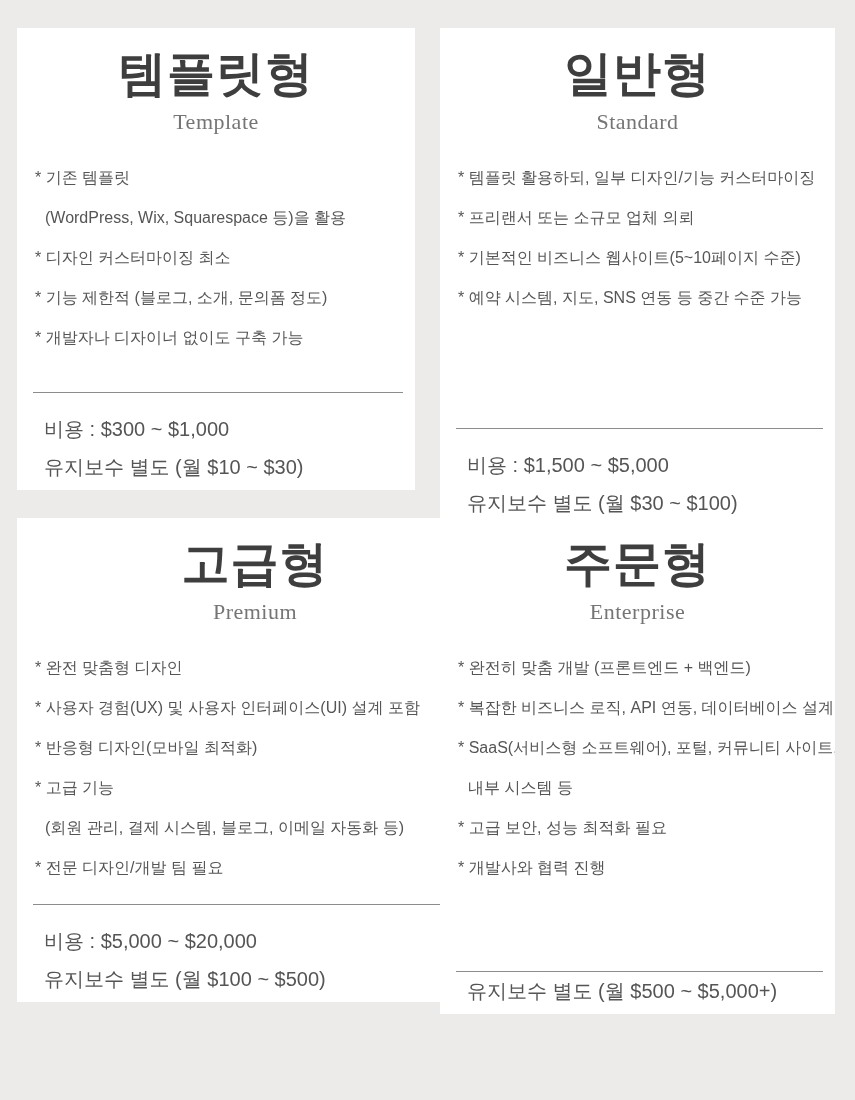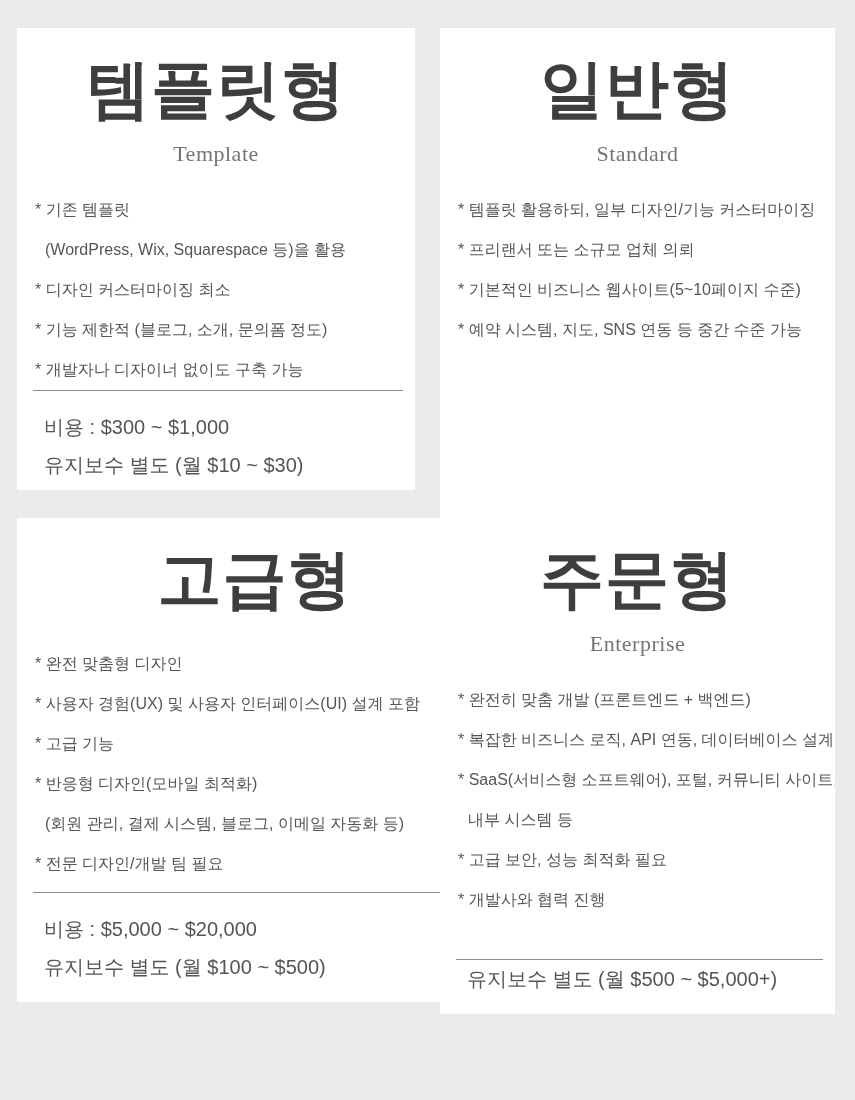--- a/index.html
+++ b/index.html
@@ -25,50 +25,50 @@
     overflow: hidden;
   }
   .card-1 { left: 17px;  top: 28px;  width: 398px; height: 462px; }
   .card-2 { left: 440px; top: 28px;  width: 395px; height: 498px; }
   .card-3 { left: 17px;  top: 518px; width: 476px; height: 484px; }
   .card-4 { left: 440px; top: 518px; width: 395px; height: 496px; }
 
   .card-header { text-align: center; }
   .card-title {
     font-family: "Liberation Serif", serif;
-    font-size: 64px;
+    font-size: 48px;
     line-height: 52px;
     font-weight: 700;
     color: #3E3E3E;
     letter-spacing: 1px;
-    margin: 16px;
+    margin: 0;
   }
   .card-subtitle {
     font-family: "Liberation Serif", serif;
     font-size: 22px;
     line-height: 28px;
     color: #757575;
     letter-spacing: 0.5px;
-    margin-top: 24px;
+    margin-top: 8px;
   }
 
   .features {
     margin: 22px 16px 0 18px;
   }
   .feature-line {
     font-size: 16px;
     line-height: 40px;
     color: #555555;
     white-space: nowrap;
   }
   .feature-line.cont { padding-left: 10px; }
 
   .price-section {
     margin-top: auto;
-    padding-bottom: 16px;
+    padding-bottom: 4px;
   }
   .divider {
     height: 0;
     border-top: 1px solid #8C8C8C;
     margin: 0 12px 0 16px;
   }
   .price-line {
     font-size: 20px;
     line-height: 38px;
     color: #555555;
@@ -105,31 +105,37 @@
     <div class="card-header">
       <div class="card-title">일반형</div>
       <div class="card-subtitle">Standard</div>
     </div>
     <div class="features">
       <div class="feature-line">* 템플릿 활용하되, 일부 디자인/기능 커스터마이징</div>
       <div class="feature-line">* 프리랜서 또는 소규모 업체 의뢰</div>
       <div class="feature-line">* 기본적인 비즈니스 웹사이트(5~10페이지 수준)</div>
       <div class="feature-line">* 예약 시스템, 지도, SNS 연동 등 중간 수준 가능</div>
     </div>
+    <div class="price-section">
+      <div class="divider"></div>
+      <div class="price-line first">비용 : $1,500 ~ $5,000</div>
+      <div class="price-line">유지보수 별도 (월 $30 ~ $100)</div>
+    </div>
   </div>
 
   <div class="card card-3">
     <div class="card-header">
       <div class="card-title">고급형</div>
+      <div class="card-subtitle">Premium</div>
     </div>
     <div class="features">
       <div class="feature-line">* 완전 맞춤형 디자인</div>
       <div class="feature-line">* 사용자 경험(UX) 및 사용자 인터페이스(UI) 설계 포함</div>
+      <div class="feature-line">* 반응형 디자인(모바일 최적화)</div>
       <div class="feature-line">* 고급 기능</div>
-      <div class="feature-line">* 반응형 디자인(모바일 최적화)</div>
       <div class="feature-line cont">(회원 관리, 결제 시스템, 블로그, 이메일 자동화 등)</div>
       <div class="feature-line">* 전문 디자인/개발 팀 필요</div>
     </div>
     <div class="price-section">
       <div class="divider"></div>
       <div class="price-line first">비용 : $5,000 ~ $20,000</div>
       <div class="price-line">유지보수 별도 (월 $100 ~ $500)</div>
     </div>
   </div>
 

